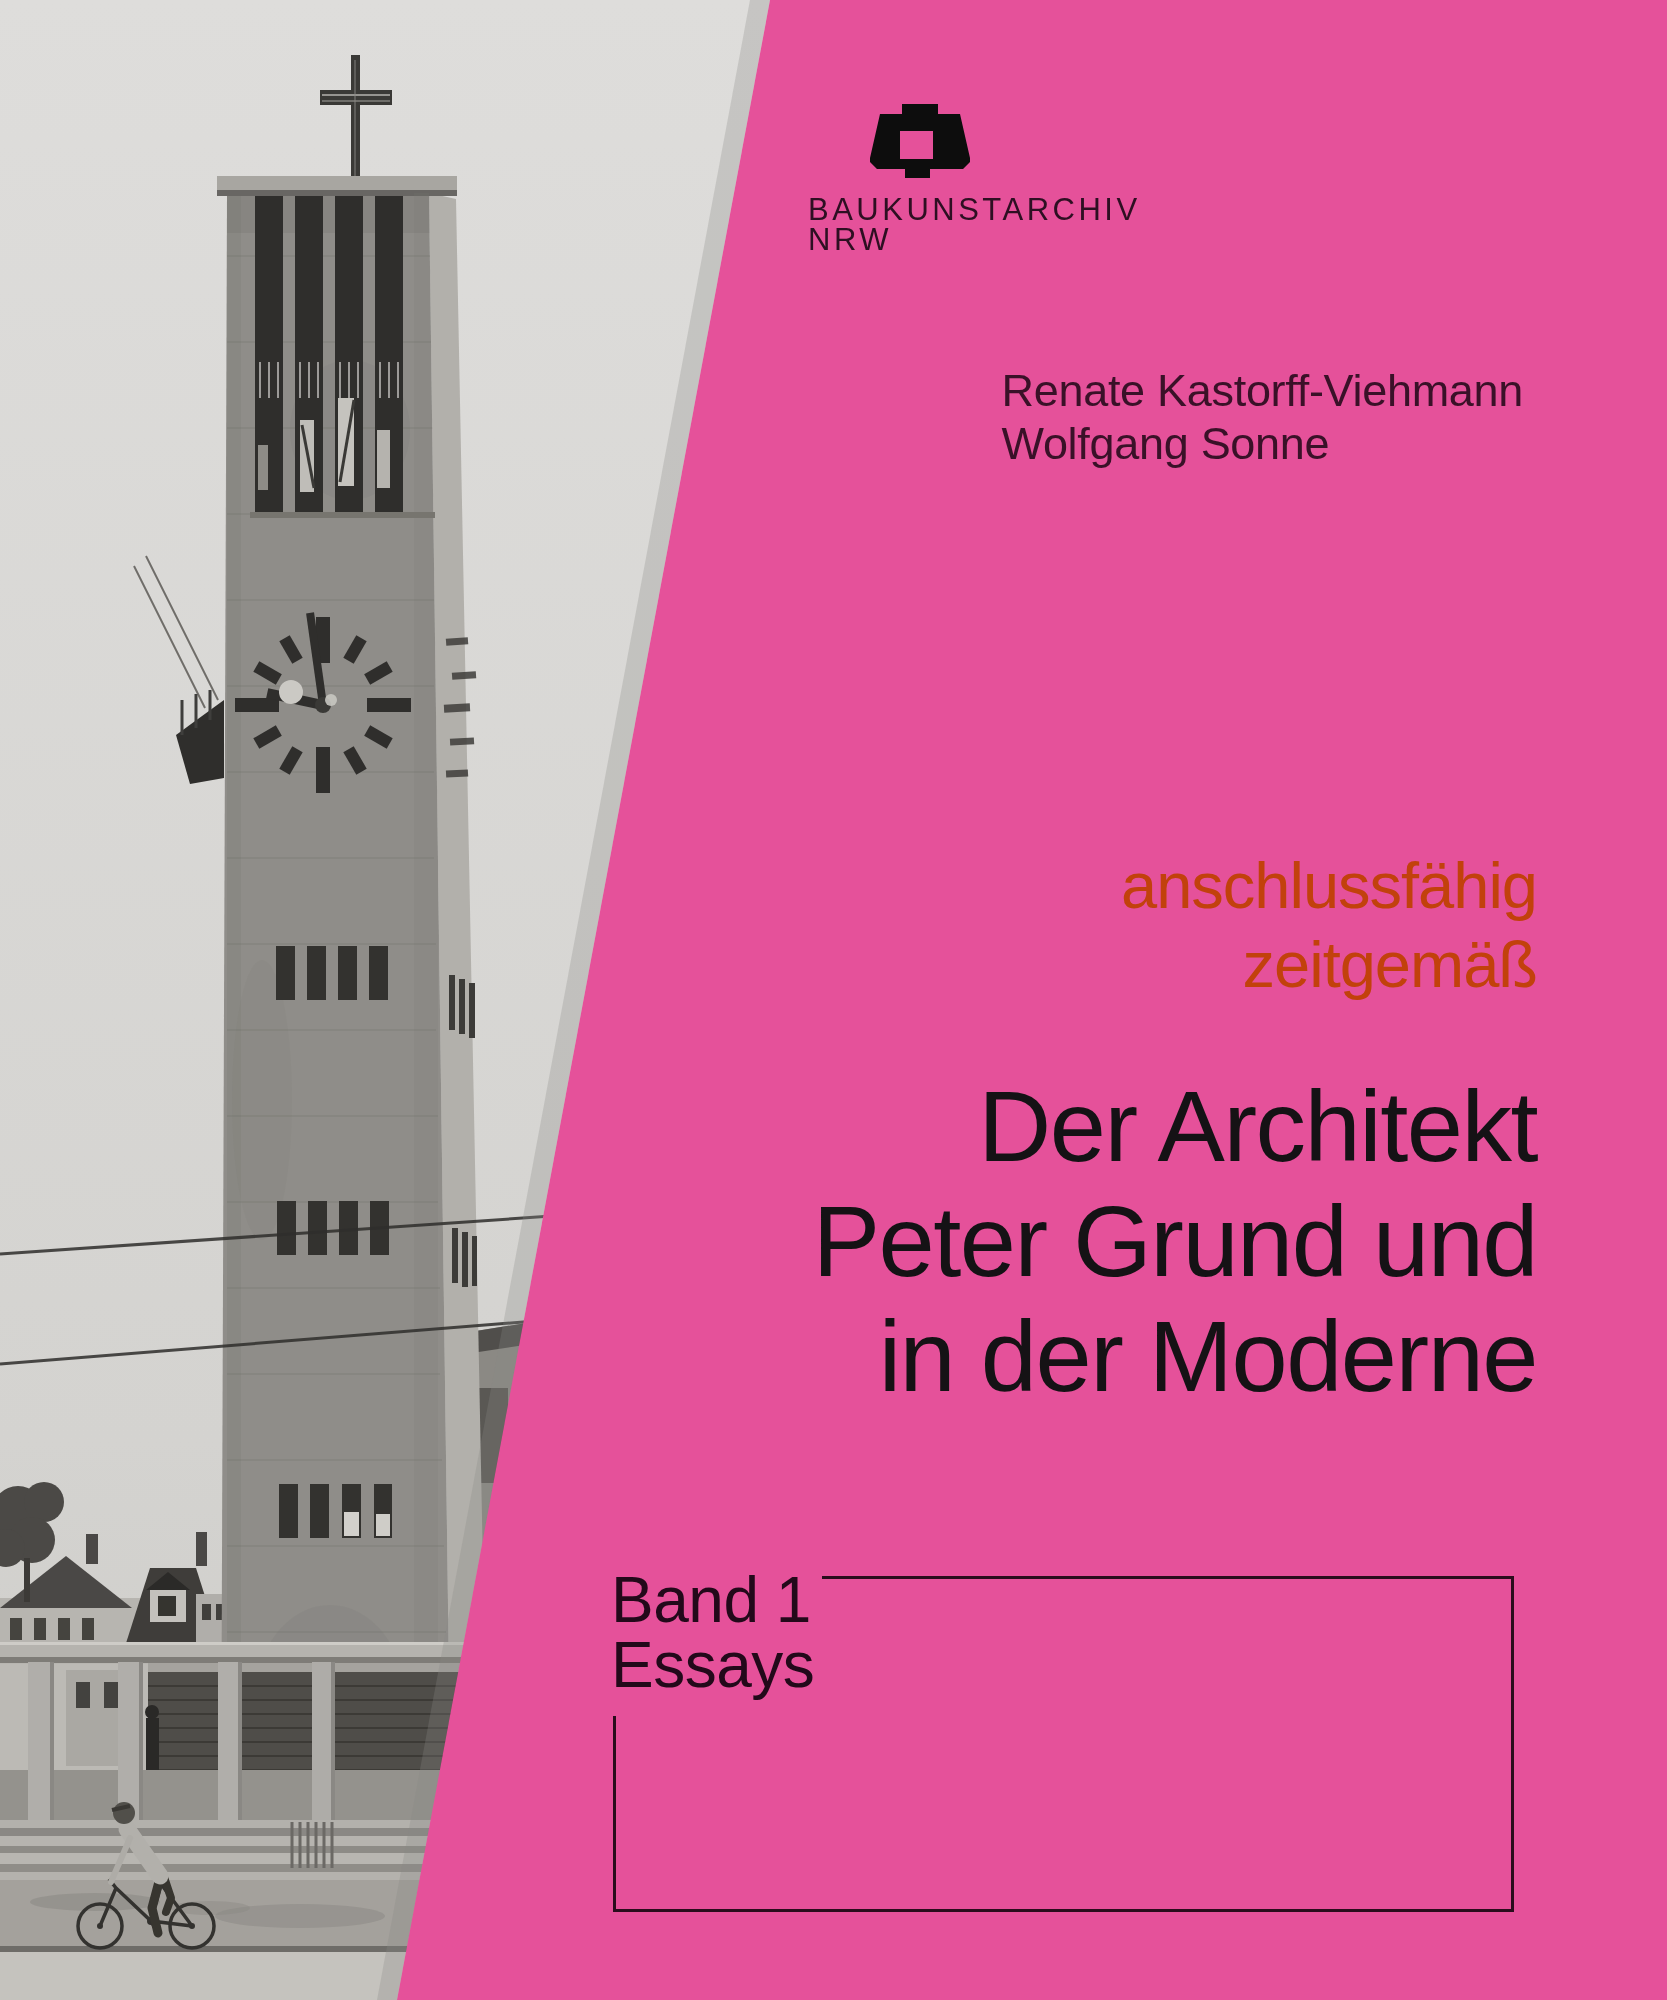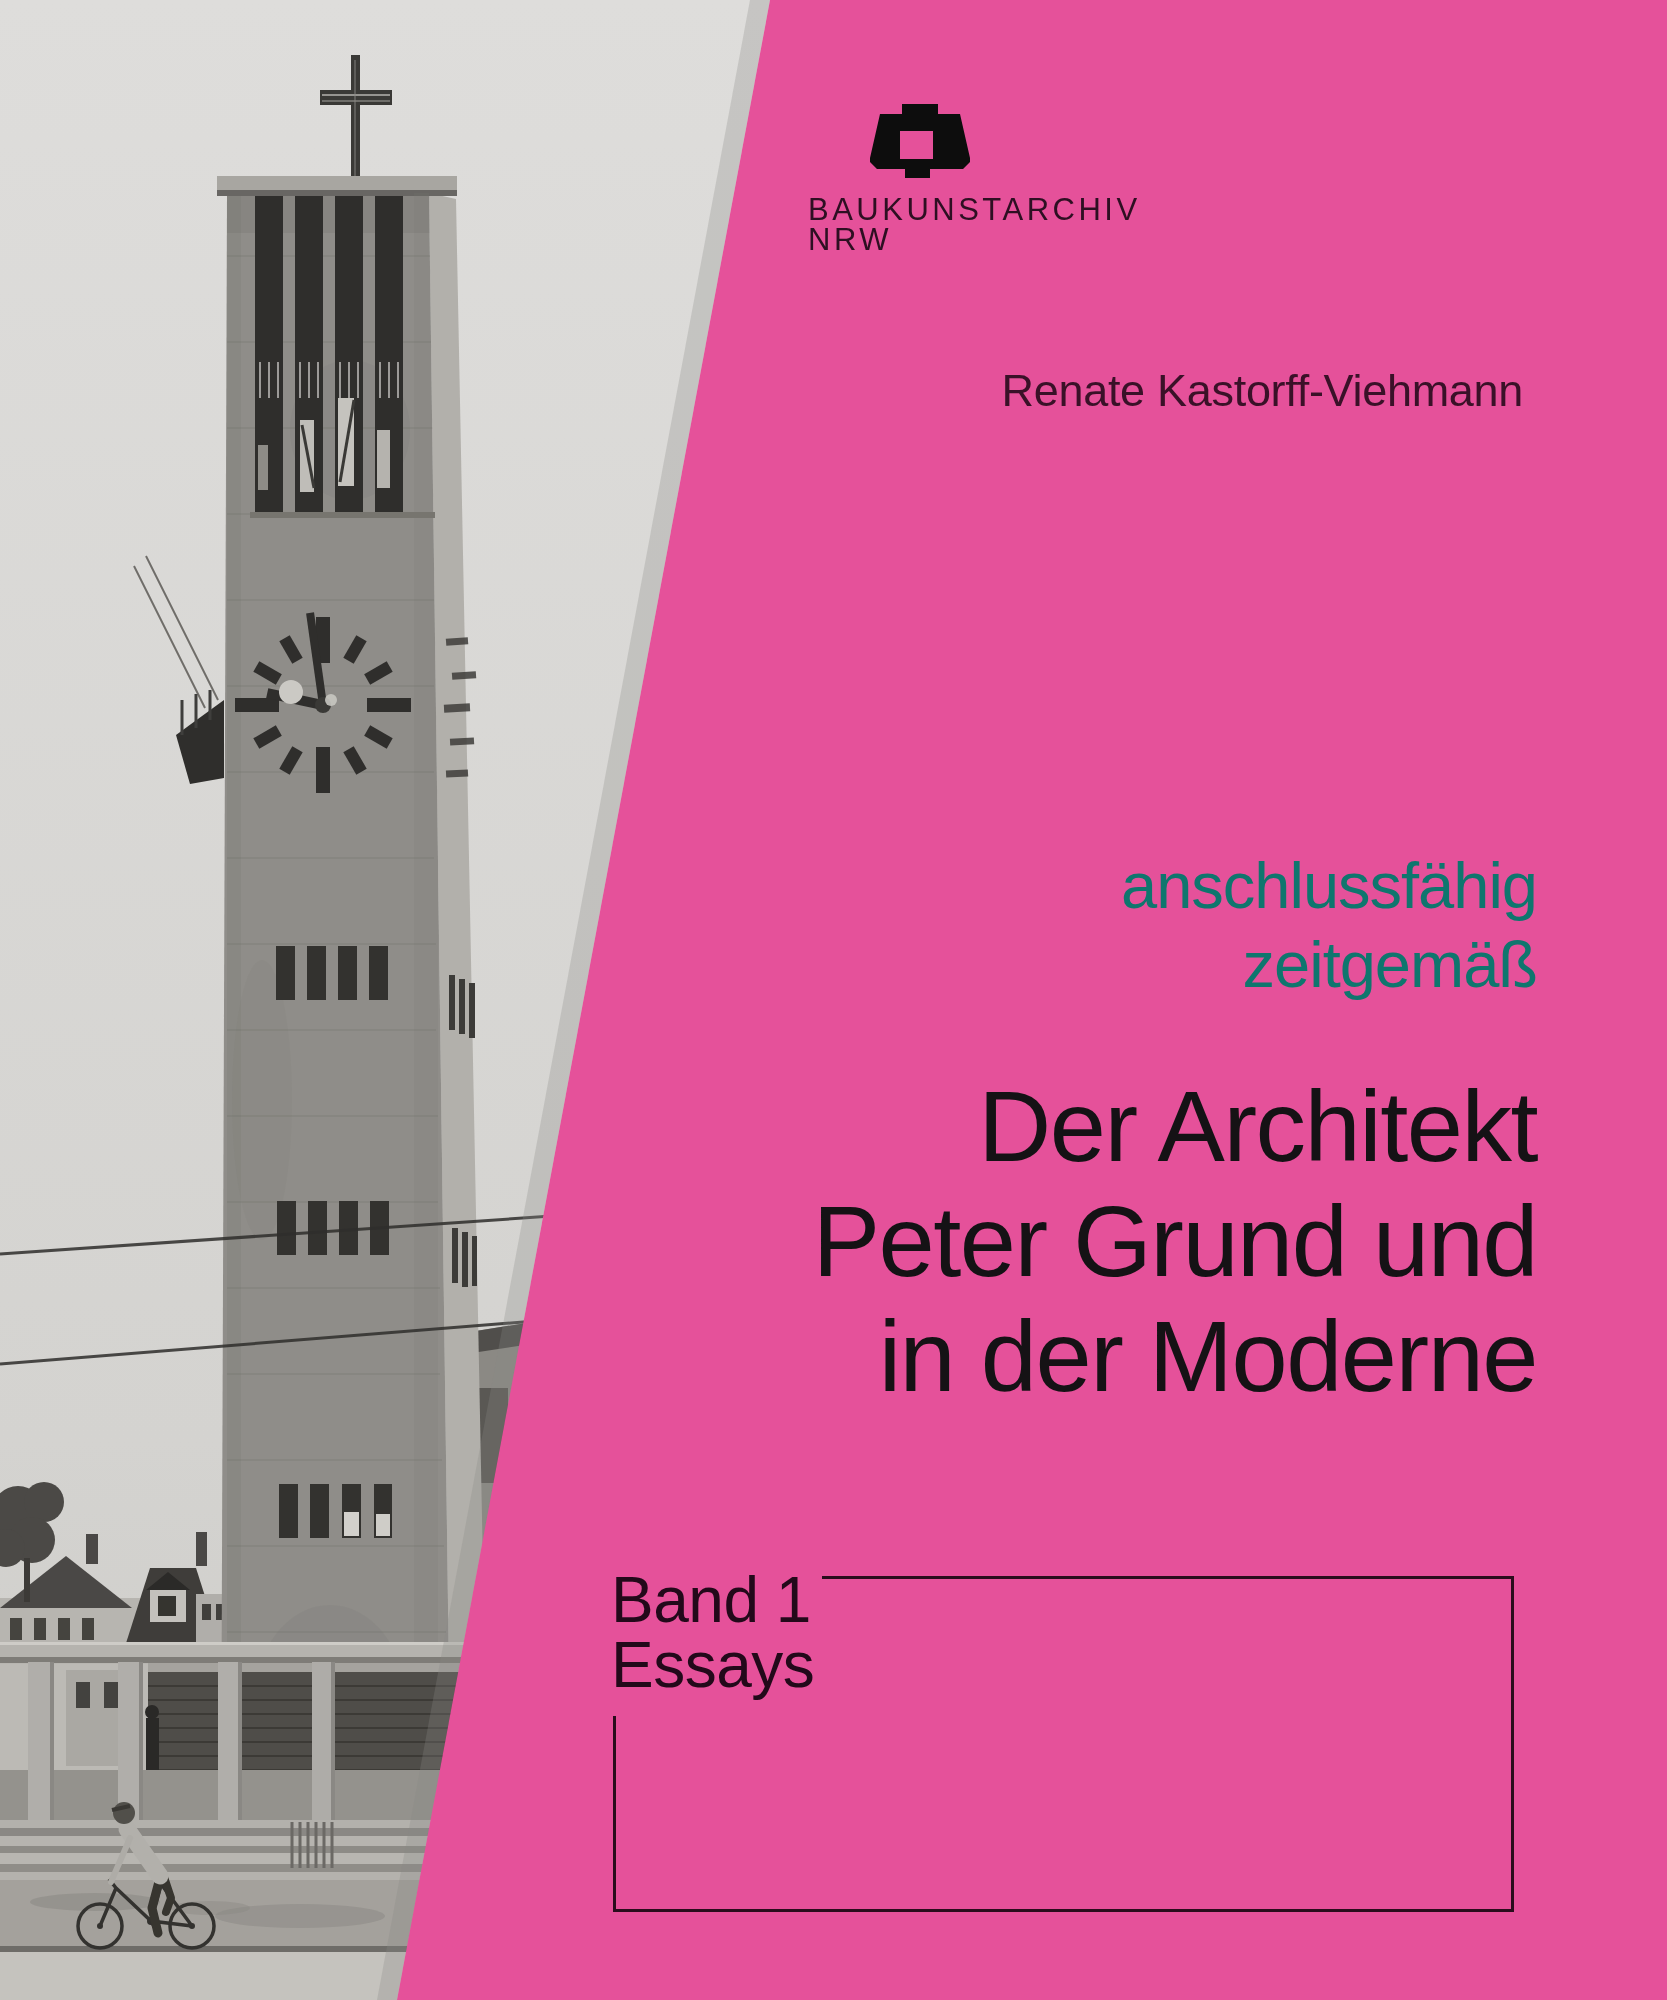--- a/index.html
+++ b/index.html
@@ -18,21 +18,21 @@
   #publisher-name{
     left:808px;top:195px;font-size:31px;line-height:30px;letter-spacing:3.5px;
     color:#2e0f22;white-space:nowrap;
   }
   #editors{
     right:144px;top:364px;font-size:45px;line-height:53px;
     letter-spacing:-0.3px;color:#3a1128;white-space:nowrap;
   }
   #subtitle{
     right:130px;top:846px;text-align:right;font-size:65px;line-height:79px;
-    letter-spacing:-1px;color:#0f766e;white-space:nowrap;
+    letter-spacing:-1px;color:#c2410c;white-space:nowrap;
   }
   #title{
     right:130px;top:1043px;text-align:right;font-size:101px;line-height:115px;
     letter-spacing:-1.5px;color:#151215;white-space:nowrap;margin-top:26px;
   }
   #volume{
     left:611px;top:1568px;font-size:64px;line-height:65px;letter-spacing:-0.5px;
     color:#23091a;white-space:nowrap;
   }
   .bracket{background:#2a0c1c;z-index:3;}
@@ -280,20 +280,21 @@
          M30,27 h33 v28 h-33 Z"></path>
   </svg>
 
   <div id="publisher-name" class="abs">
     <div>BAUKUNSTARCHIV</div>
     <div>NRW</div>
   </div>
 
   <div id="editors" class="abs">
     <div>Renate Kastorff-Viehmann</div>
+    <div>Wolfgang Sonne</div>
   </div>
 
   <div id="subtitle" class="abs">
     <div>anschlussfähig</div>
     <div>zeitgemäß</div>
   </div>
 
   <div id="title" class="abs">
     <div>Der Architekt</div>
     <div>Peter Grund und</div>

